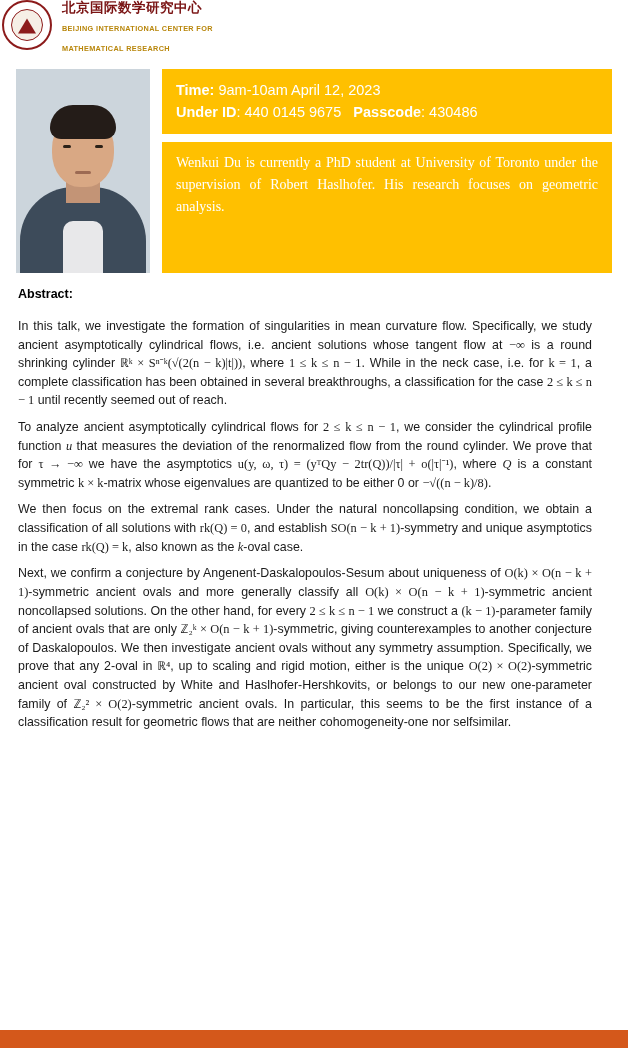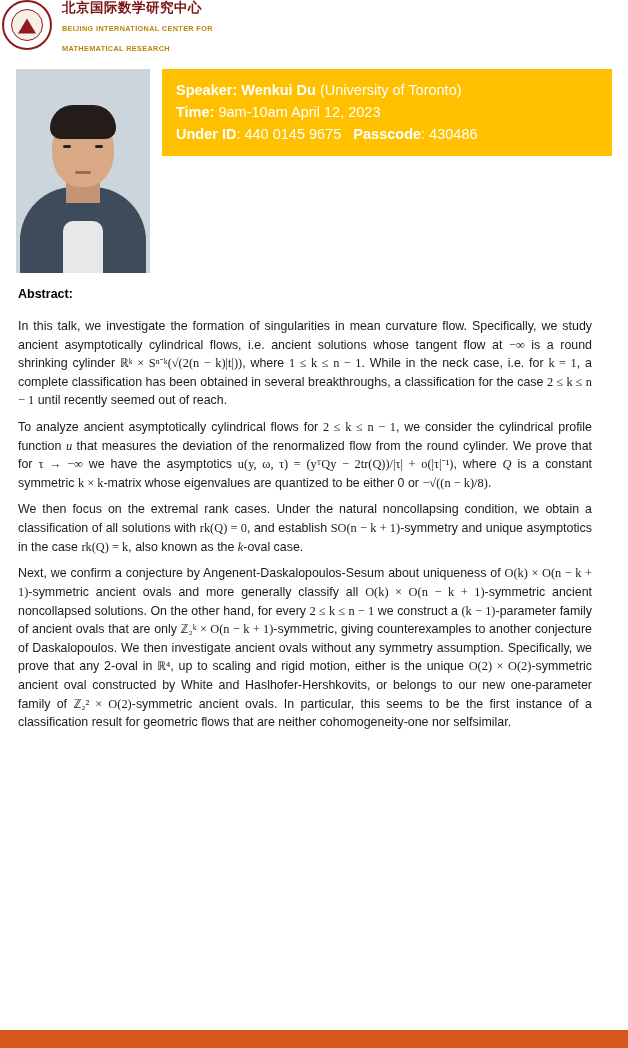--- a/index.html
+++ b/index.html
@@ -255,34 +255,30 @@
       <div class="head"></div>
       <div class="hair"></div>
       <div class="eye l"></div>
       <div class="eye r"></div>
       <div class="mouth"></div>
     </div>
 
     <div class="info-right">
       <div class="speaker-box">
         <div class="row">
-          <span class="lbl">Speaker:</span>
-          <span class="lbl">Wenkui Du</span>
-          <span>(University of Toronto)</span>
-        </div>
-        <div class="row">
           <span class="lbl">Time:</span>
           <span>9am-10am  April 12, 2023</span>
         </div>
         <div class="row">
           <span class="lbl">Under ID</span><span>: 440 0145 9675</span>&nbsp;&nbsp;
           <span class="lbl">Passcode</span><span>: 430486</span>
         </div>
       </div>
 
+      <div class="bio-box">Wenkui Du is currently a PhD student at University of Toronto under the supervision of Robert Haslhofer. His research focuses on geometric analysis.</div>
     </div>
   </div>
 
   <div class="abstract">
     <div class="abs-head">Abstract:</div>
 
     <p class="abs-p">
       <span>In this talk, we investigate the formation of singularities in mean curvature flow. Specifically, we study ancient asymptotically cylindrical flows, i.e. ancient solutions whose tangent flow at </span><span class="mr">−∞</span><span> is a round shrinking cylinder </span><span class="mr">ℝᵏ × Sⁿ⁻ᵏ(√(2(n − k)|t|))</span><span>, where </span><span class="mr">1 ≤ k ≤ n − 1</span><span>. While in the neck case, i.e. for </span><span class="mr">k = 1</span><span>, a complete classification has been obtained in several breakthroughs, a classification for   the case </span><span class="mr">2 ≤ k ≤ n − 1</span><span> until recently seemed out of reach.</span>
     </p>
 

